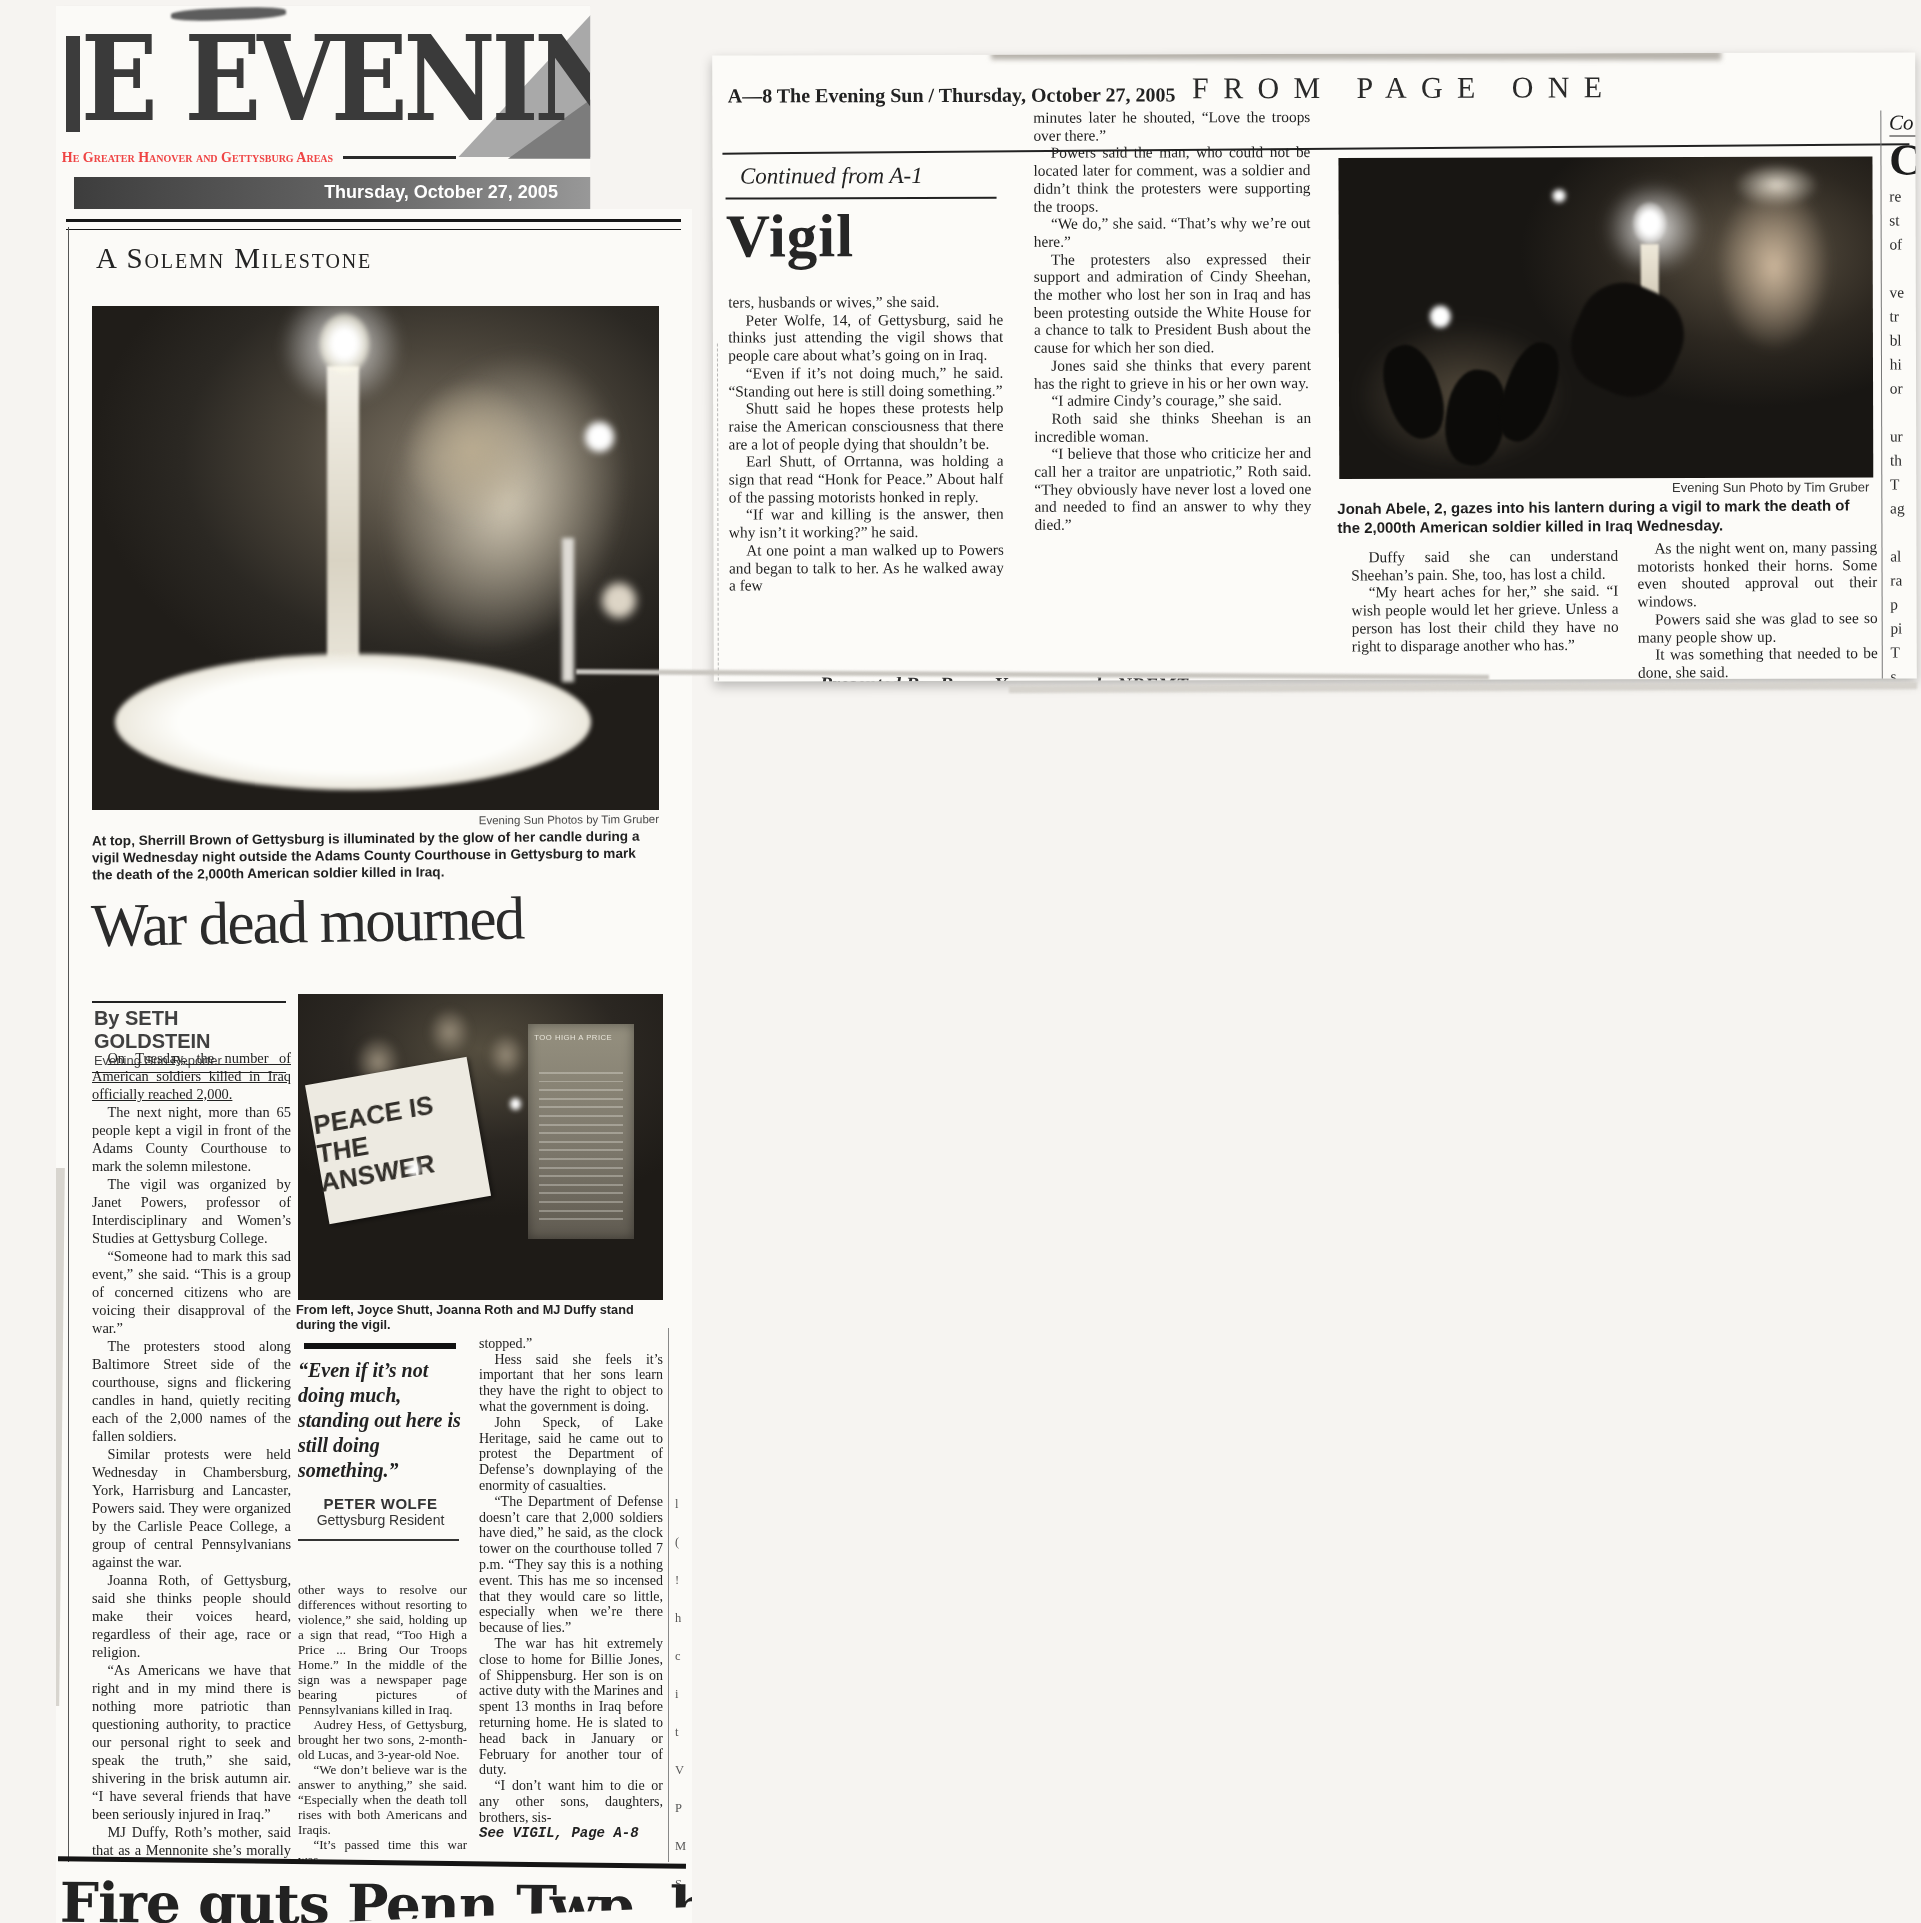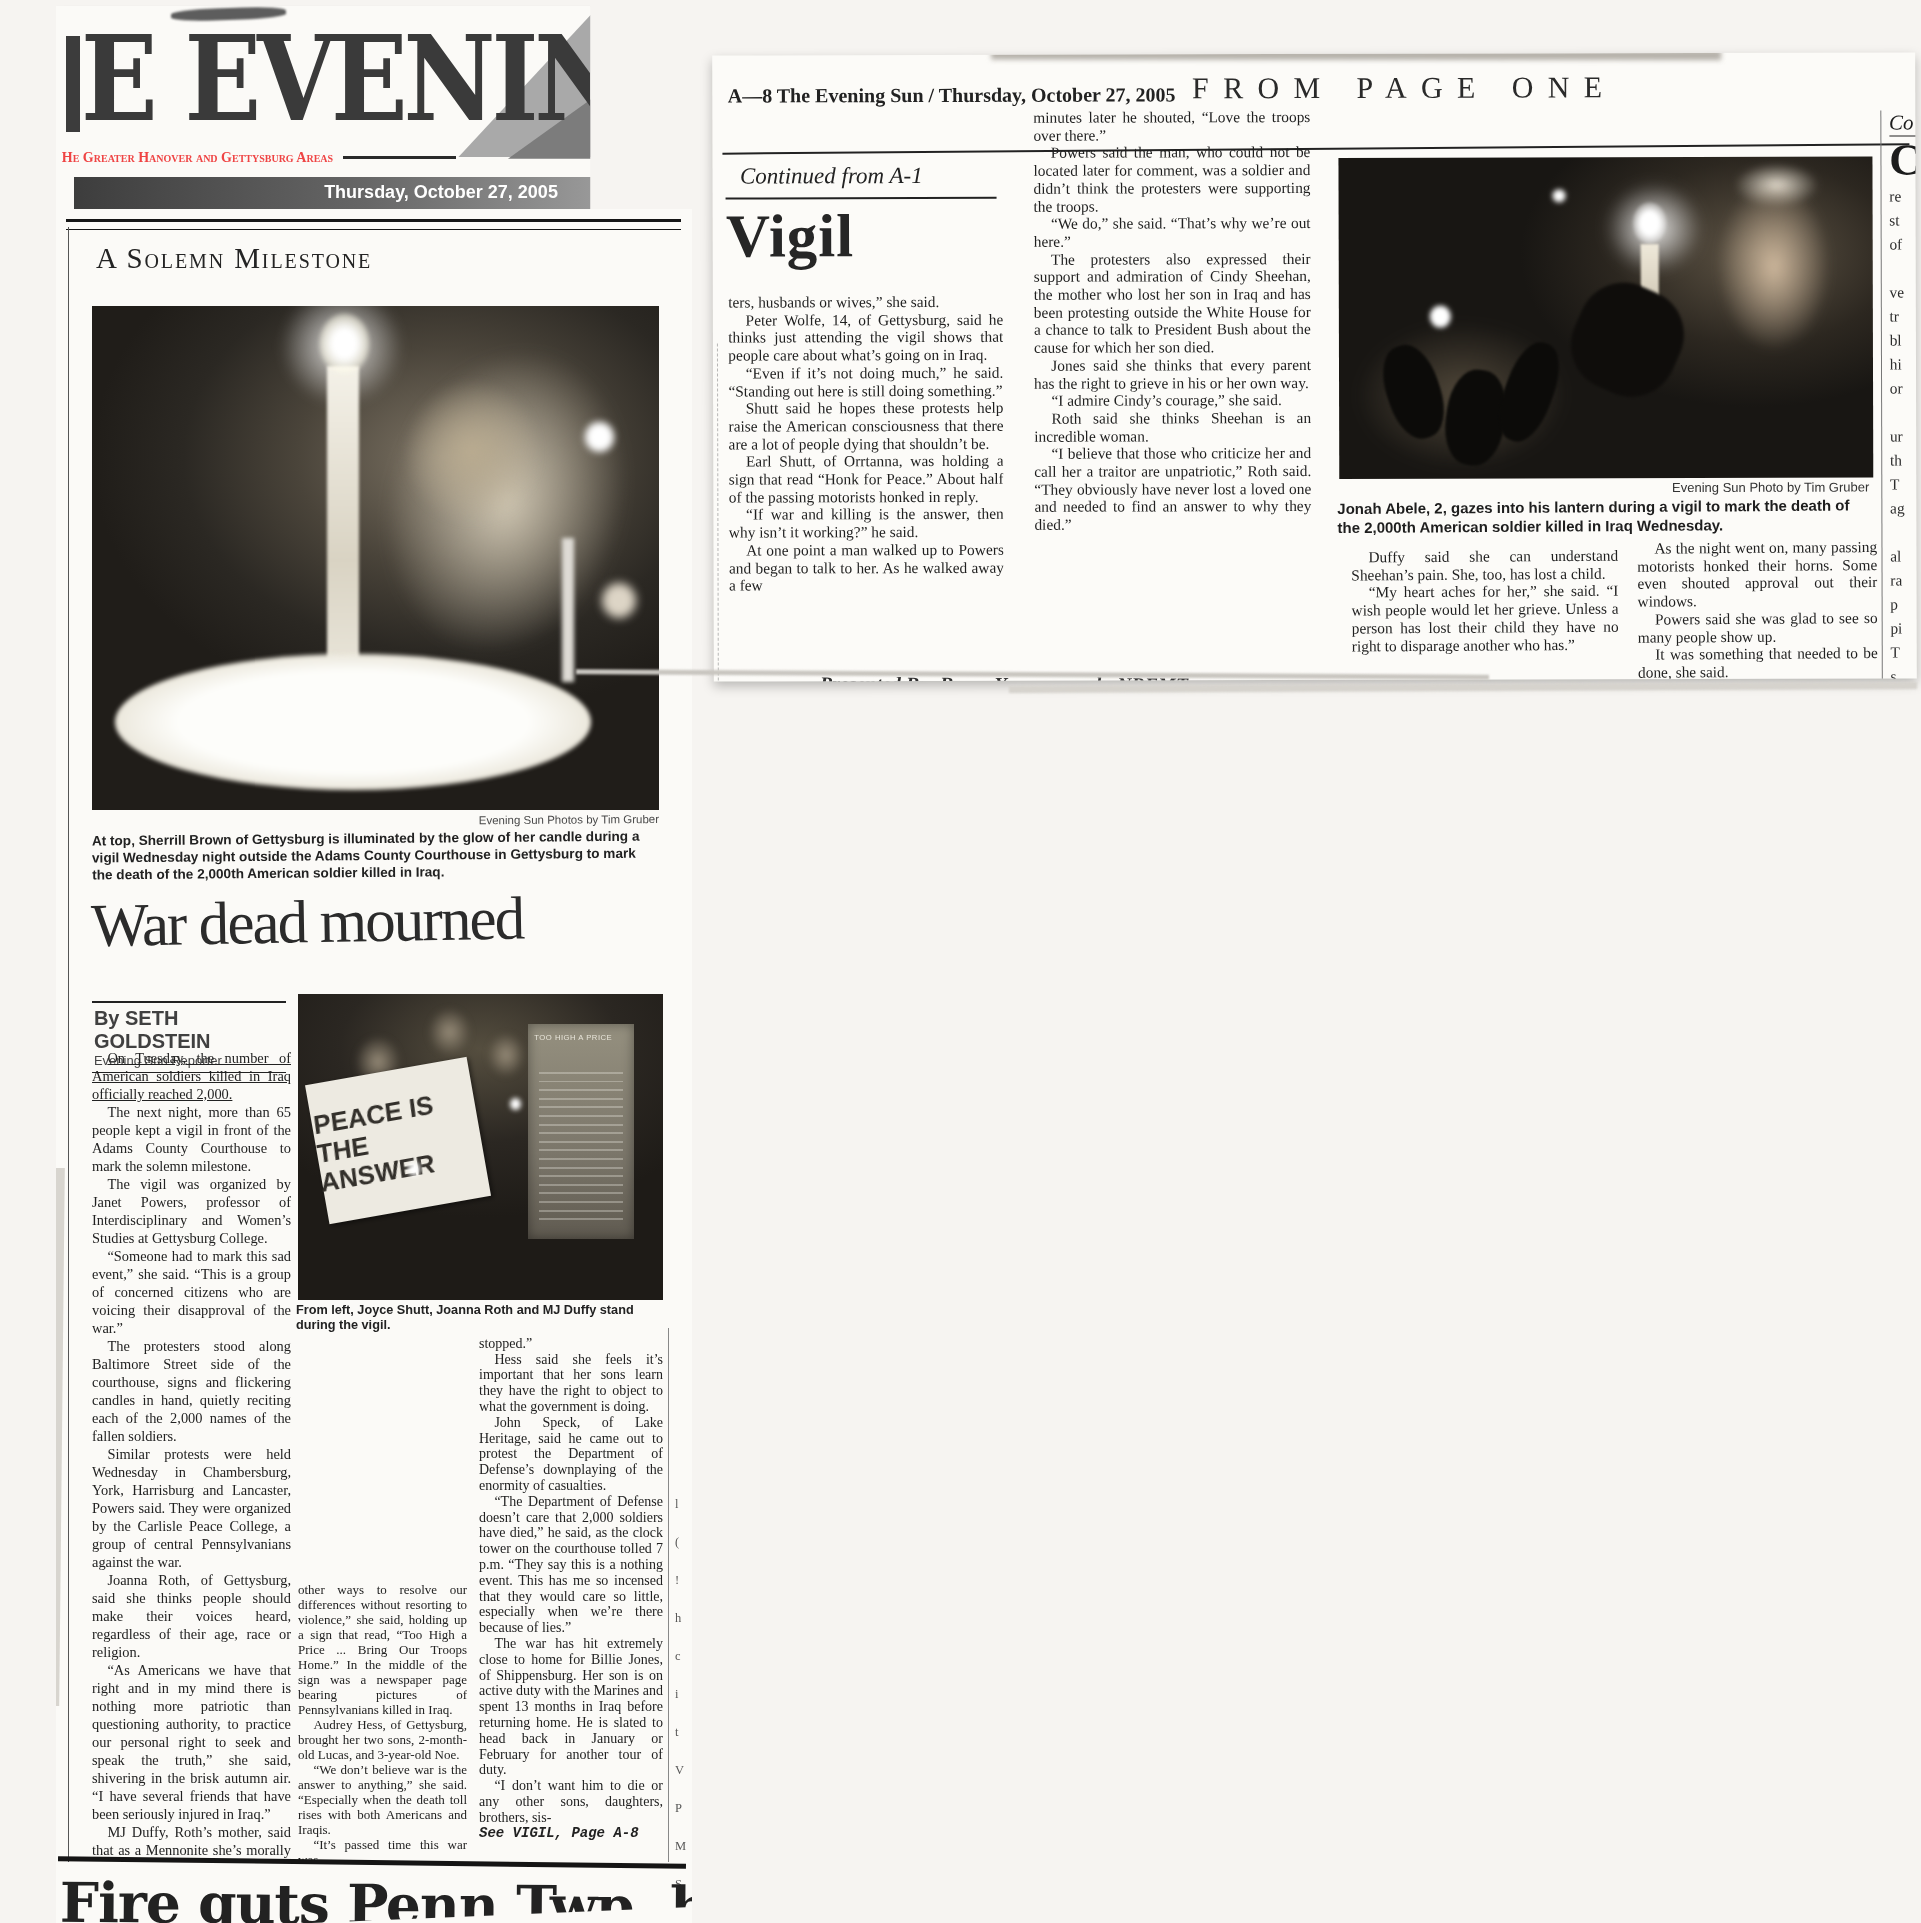--- a/index.html
+++ b/index.html
@@ -227,20 +227,27 @@
       </div>
       <div class="p2-monument">
         <div class="p2-mon-txt">TOO HIGH A PRICE</div>
         <div class="p2-mon-lines"></div>
       </div>
       <div class="p2-dot" style="left:30%;top:55%;width:3.5%;height:4.5%;"></div>
       <div class="p2-dot" style="left:58%;top:34%;width:3%;height:4%;"></div>
     </div>
     <div class="capL2 cap-sans">From left, Joyce Shutt, Joanna Roth and MJ Duffy stand during the vigil.</div>
 
+    <div class="pullq">
+      <div class="bar"></div>
+      <div class="qt">“Even if it’s not doing much, standing out here is still doing something.”</div>
+      <div class="attr1">PETER WOLFE</div>
+      <div class="attr2">Gettysburg Resident</div>
+      <div class="endrule"></div>
+    </div>
 
     <div class="colL2 bodycol">
       <p class="ni">other ways to resolve our differences without resorting to violence,” she said, holding up a sign that read, “Too High a Price ... Bring Our Troops Home.” In the middle of the sign was a newspaper page bearing pictures of Pennsylvanians killed in Iraq.</p>
       <p>Audrey Hess, of Gettysburg, brought her two sons, 2-month-old Lucas, and 3-year-old Noe.</p>
       <p>“We don’t believe war is the answer to anything,” she said. “Especially when the death toll rises with both Americans and Iraqis.</p>
       <p>“It’s passed time this war was</p>
     </div>
 
     <div class="colL3 bodycol">
       <p class="ni">stopped.”</p>

